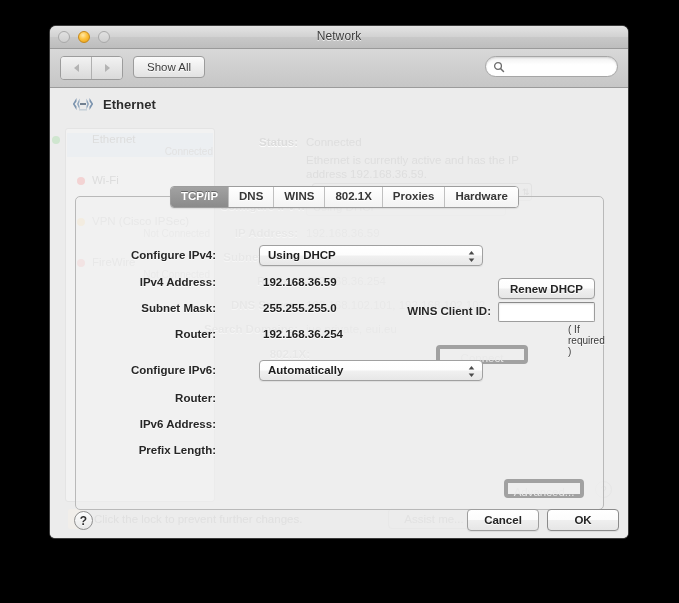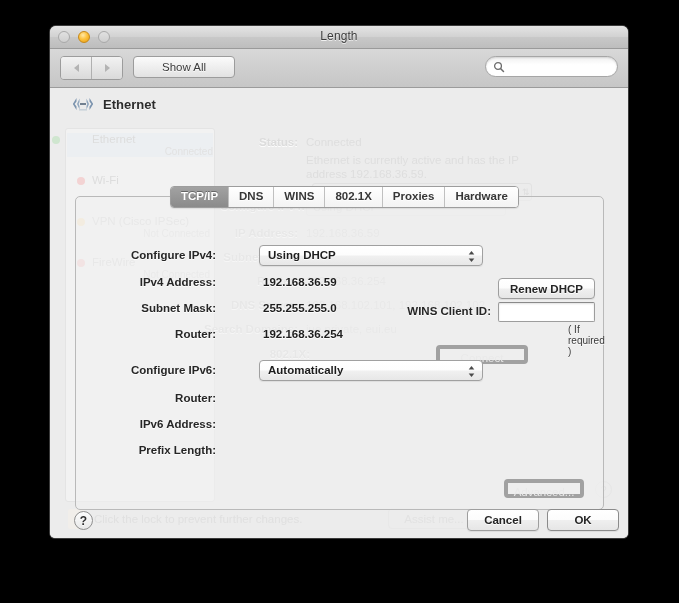--- a/index.html
+++ b/index.html
@@ -94,21 +94,21 @@
     border-top: 4px solid transparent;
     border-bottom: 4px solid transparent;
   }
   .tri.left  { border-right: 5px solid #b3b3b3; }
   .tri.right { border-left: 5px solid #b3b3b3; }
 
   .showall {
     position: absolute;
     left: 83px; top: 7px;
     height: 22px;
-    padding: 0 28px;
+    padding: 0 13px;
     line-height: 21px;
     font-size: 11.5px;
     color: #3c3c3c;
     border: 1px solid #9c9c9c;
     border-radius: 4px;
     background: linear-gradient(to bottom, #fbfbfb, #e2e2e2);
     text-shadow: 0 1px 0 rgba(255,255,255,0.8);
     box-sizing: border-box;
   }
 
@@ -481,21 +481,21 @@
 <body>
 
 <div class="window">
 
   <div class="titlebar">
     <div class="traffic">
       <div class="light gray"></div>
       <div class="light amber"></div>
       <div class="light gray"></div>
     </div>
-    <div class="title-text">Length</div>
+    <div class="title-text">Network</div>
   </div>
 
   <div class="toolbar">
     <div class="navgroup">
       <div class="navbtn">
         <span class="tri left"></span>
       </div>
       <div class="navbtn">
         <span class="tri right"></span>
       </div>

